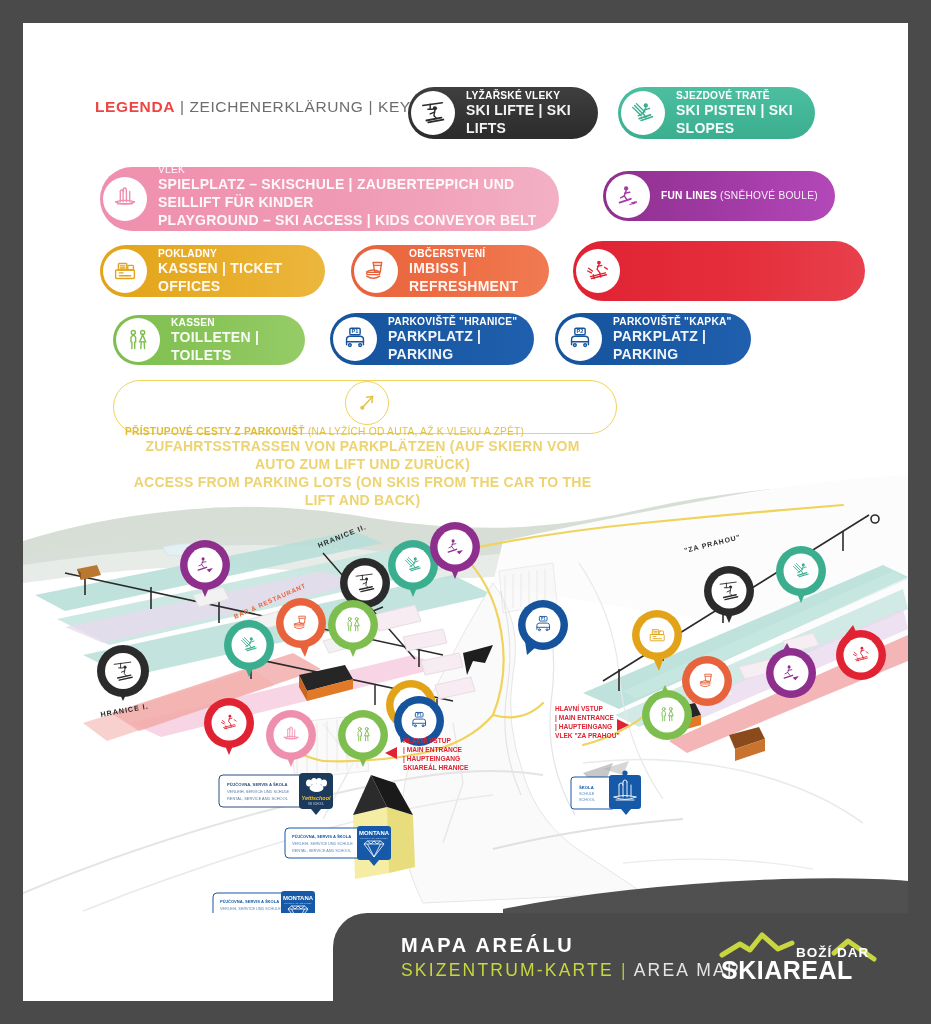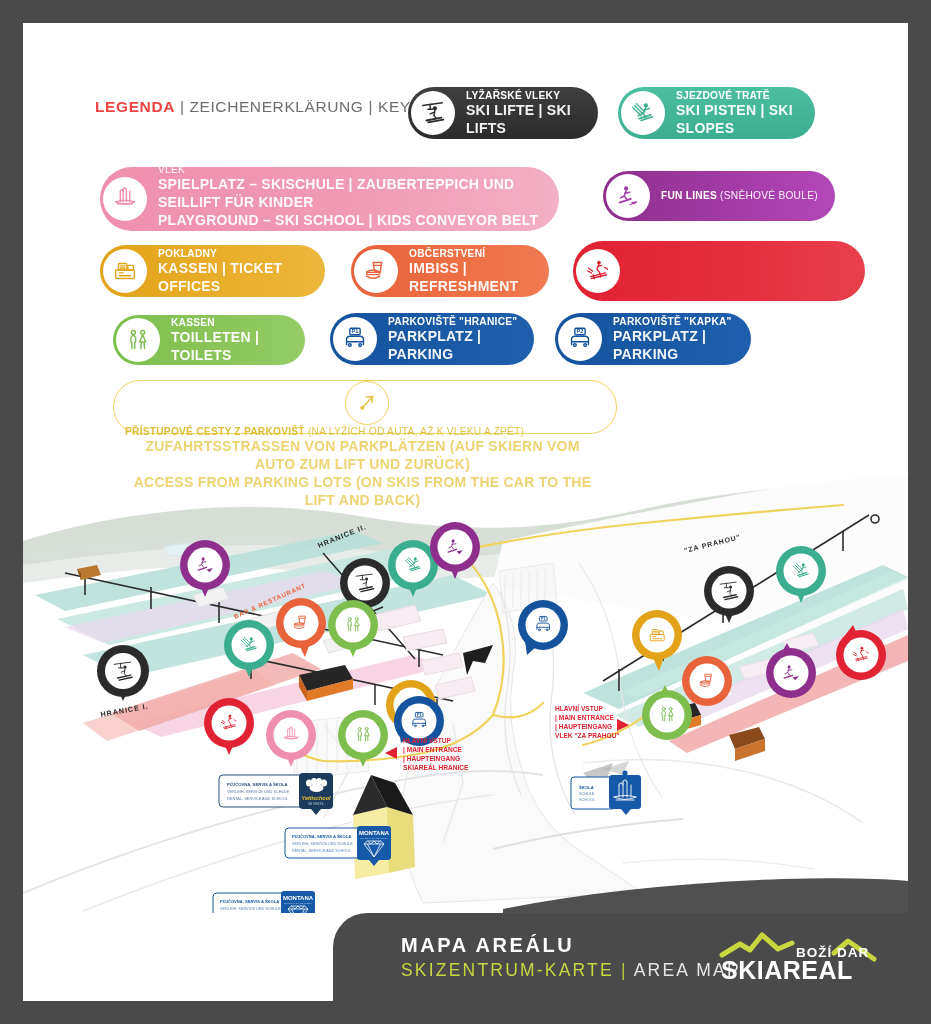--- a/index.html
+++ b/index.html
@@ -161,21 +161,21 @@
           <path d="M11 8 a1.6 1.6 0 0 1 3.2 0"></path>
             <path d="M14 6 a1.6 1.6 0 0 1 3.4 0"></path>
           <path d="M6 19 Q16 16 26 19"></path>
             <path d="M6 19 Q16 24 26 19"></path>
           <path d="M8 21 L24 21"></path>
         </svg>
       </div>
       <div class="txt">
         <div class="l1"><span>DĚTSKÝ PARK</span><span class="reg"> – LYŽAŘSKÁ ŠKOLA | DĚTSKÝ POHYBLIVÝ PÁS A LANOVÝ VLEK</span></div>
         <div class="l2">SPIELPLATZ – SKISCHULE | ZAUBERTEPPICH UND SEILLIFT FÜR KINDER</div>
-        <div class="l3">PLAYGROUND – SKI SCHOOL | KIDS CONVEYOR BELT AND ROPE SKI LIFT</div>
+        <div class="l3">PLAYGROUND – SKI ACCESS | KIDS CONVEYOR BELT AND ROPE SKI LIFT</div>
       </div>
     </div>
 
     <div class="pill" id="pill-fun">
       <div class="badge">
         <svg viewBox="0 0 32 32" fill="none" stroke="#a43ca8" stroke-width="1.5" stroke-linecap="round">
           <circle cx="14" cy="8" r="2.3" fill="#a43ca8" stroke="none"></circle>
           <path d="M14 10.5 L12 16 L15 20"></path>
             <path d="M12.5 13 L18 12"></path>
             <path d="M12 16 L8 18"></path>

